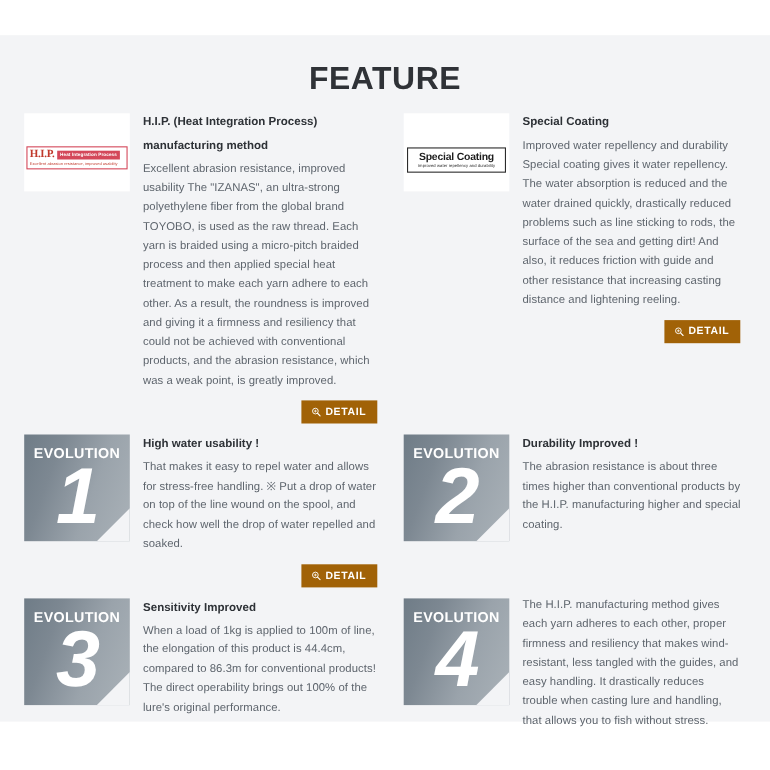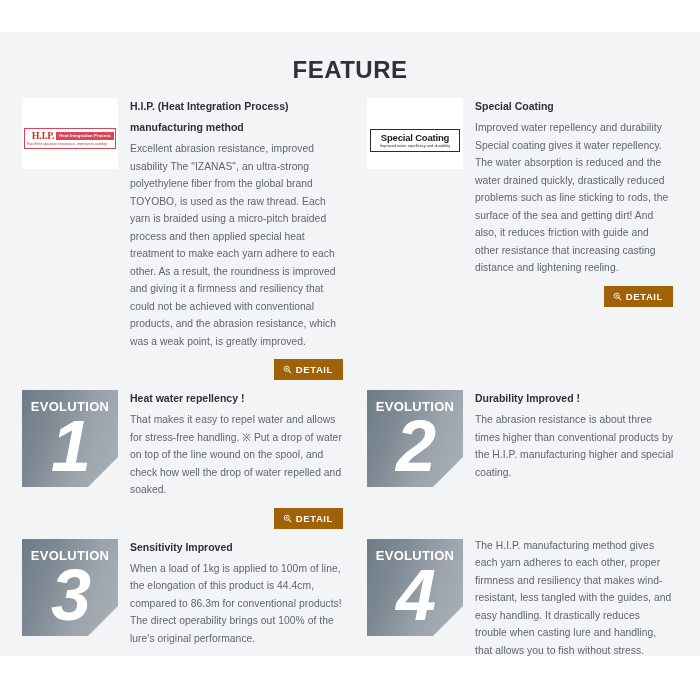--- a/index.html
+++ b/index.html
@@ -26,21 +26,21 @@
     left: 0;
     top: 32px;
     width: 700px;
     height: 624px;
     background: #f3f4f6;
   }
 
   
   .feature-title {
     text-align: center;
-    font-size: 24px;
+    font-size: 29px;
     font-weight: bold;
     letter-spacing: 0.5px;
     color: #2f3237;
     padding-top: 24px;
     padding-bottom: 6px;
     font-family: "Liberation Sans", sans-serif;
   }
 
   
   .grid {
@@ -84,21 +84,20 @@
     top: 30px;
     width: 92px;
     border: 1px solid #d4485a;
     background: #ffffff;
     padding: 1px 1px 1px 2px;
   }
   .hip-row {
     display: flex;
     align-items: center;
     gap: 2px;
-    justify-content: flex-end;
   }
   .hip-mark {
     font-family: "Liberation Serif", serif;
     font-size: 10px;
     font-weight: bold;
     color: #c0392b;
     line-height: 11px;
     letter-spacing: -0.3px;
     white-space: nowrap;
   }
@@ -320,21 +319,21 @@
 
         <div class="cell cell-left">
           <div class="media">
             <div class="evo-badge">
               <div class="evo-word">EVOLUTION</div>
               <div class="evo-num">1</div>
               <div class="evo-corner"></div>
             </div>
           </div>
           <div class="body-col">
-            <div class="block-title">Heat water repellency !</div>
+            <div class="block-title">High water usability !</div>
             <div class="block-text">That makes it easy to repel water and allows for stress-free handling. ※ Put a drop of water on top of the line wound on the spool, and check how well the drop of water repelled and soaked.</div>
             <div class="detail-wrap">
               <button class="detail-btn">
                 <span>
                   <svg width="9" height="9" viewBox="0 0 16 16" aria-hidden="true">
                     <circle cx="6.6" cy="6.6" r="4.6" fill="none" stroke="#ffffff" stroke-width="1.5"></circle>
                     <line x1="6.6" y1="4.3" x2="6.6" y2="8.9" stroke="#ffffff" stroke-width="1.2"></line>
                     <line x1="4.3" y1="6.6" x2="8.9" y2="6.6" stroke="#ffffff" stroke-width="1.2"></line>
                     <line x1="10.1" y1="10.1" x2="14.2" y2="14.2" stroke="#ffffff" stroke-width="1.8" stroke-linecap="round"></line>
                   </svg>

